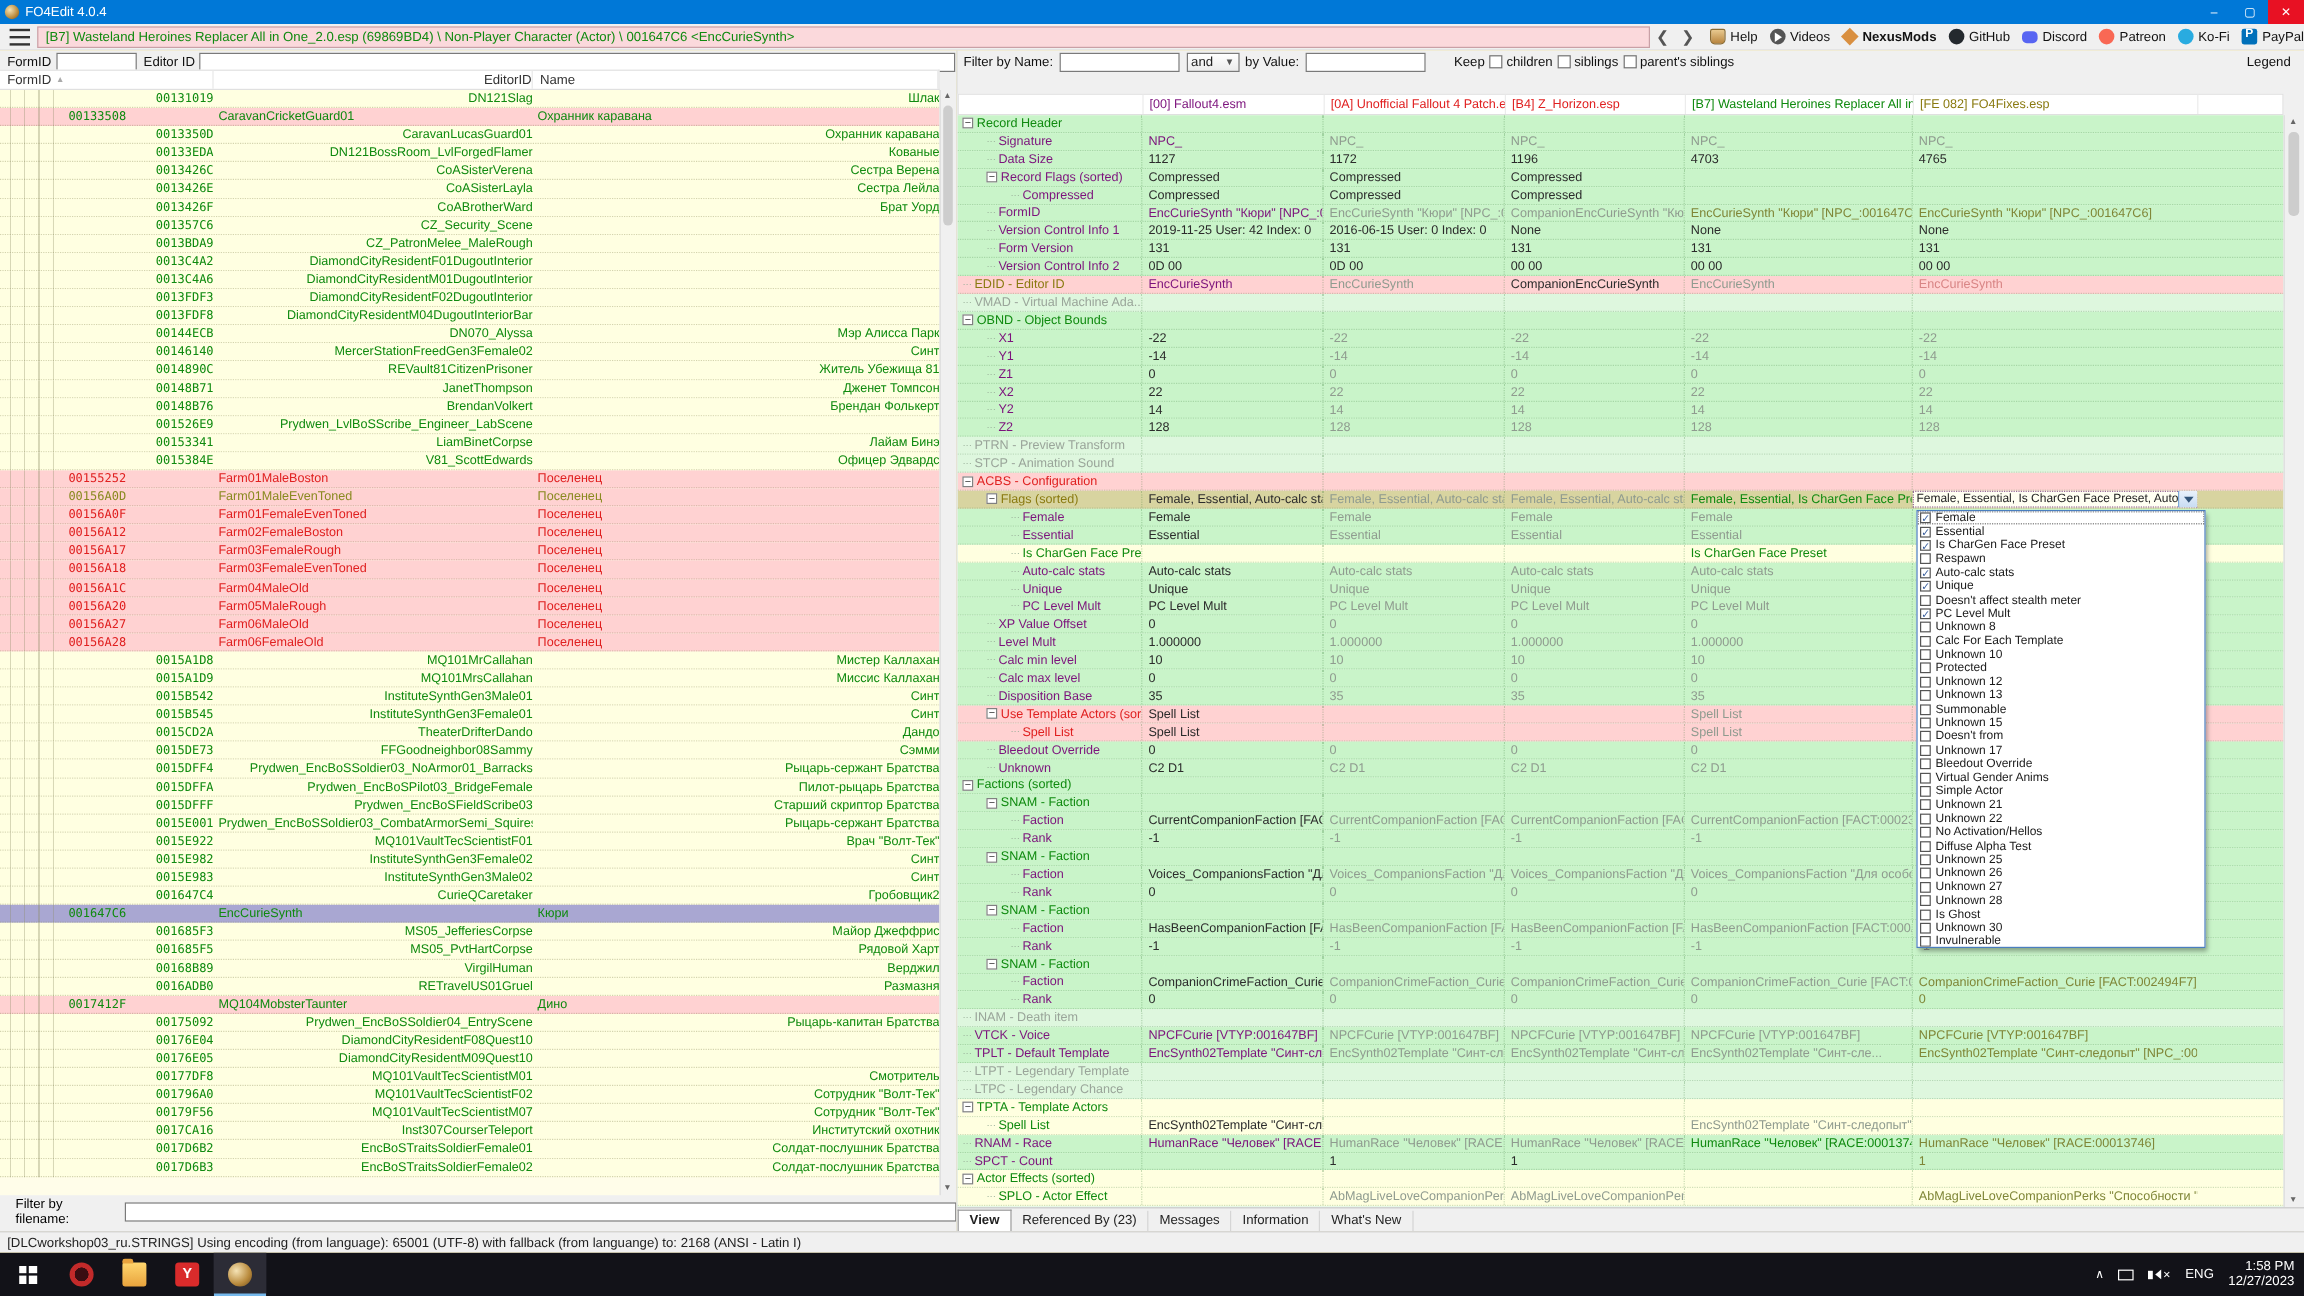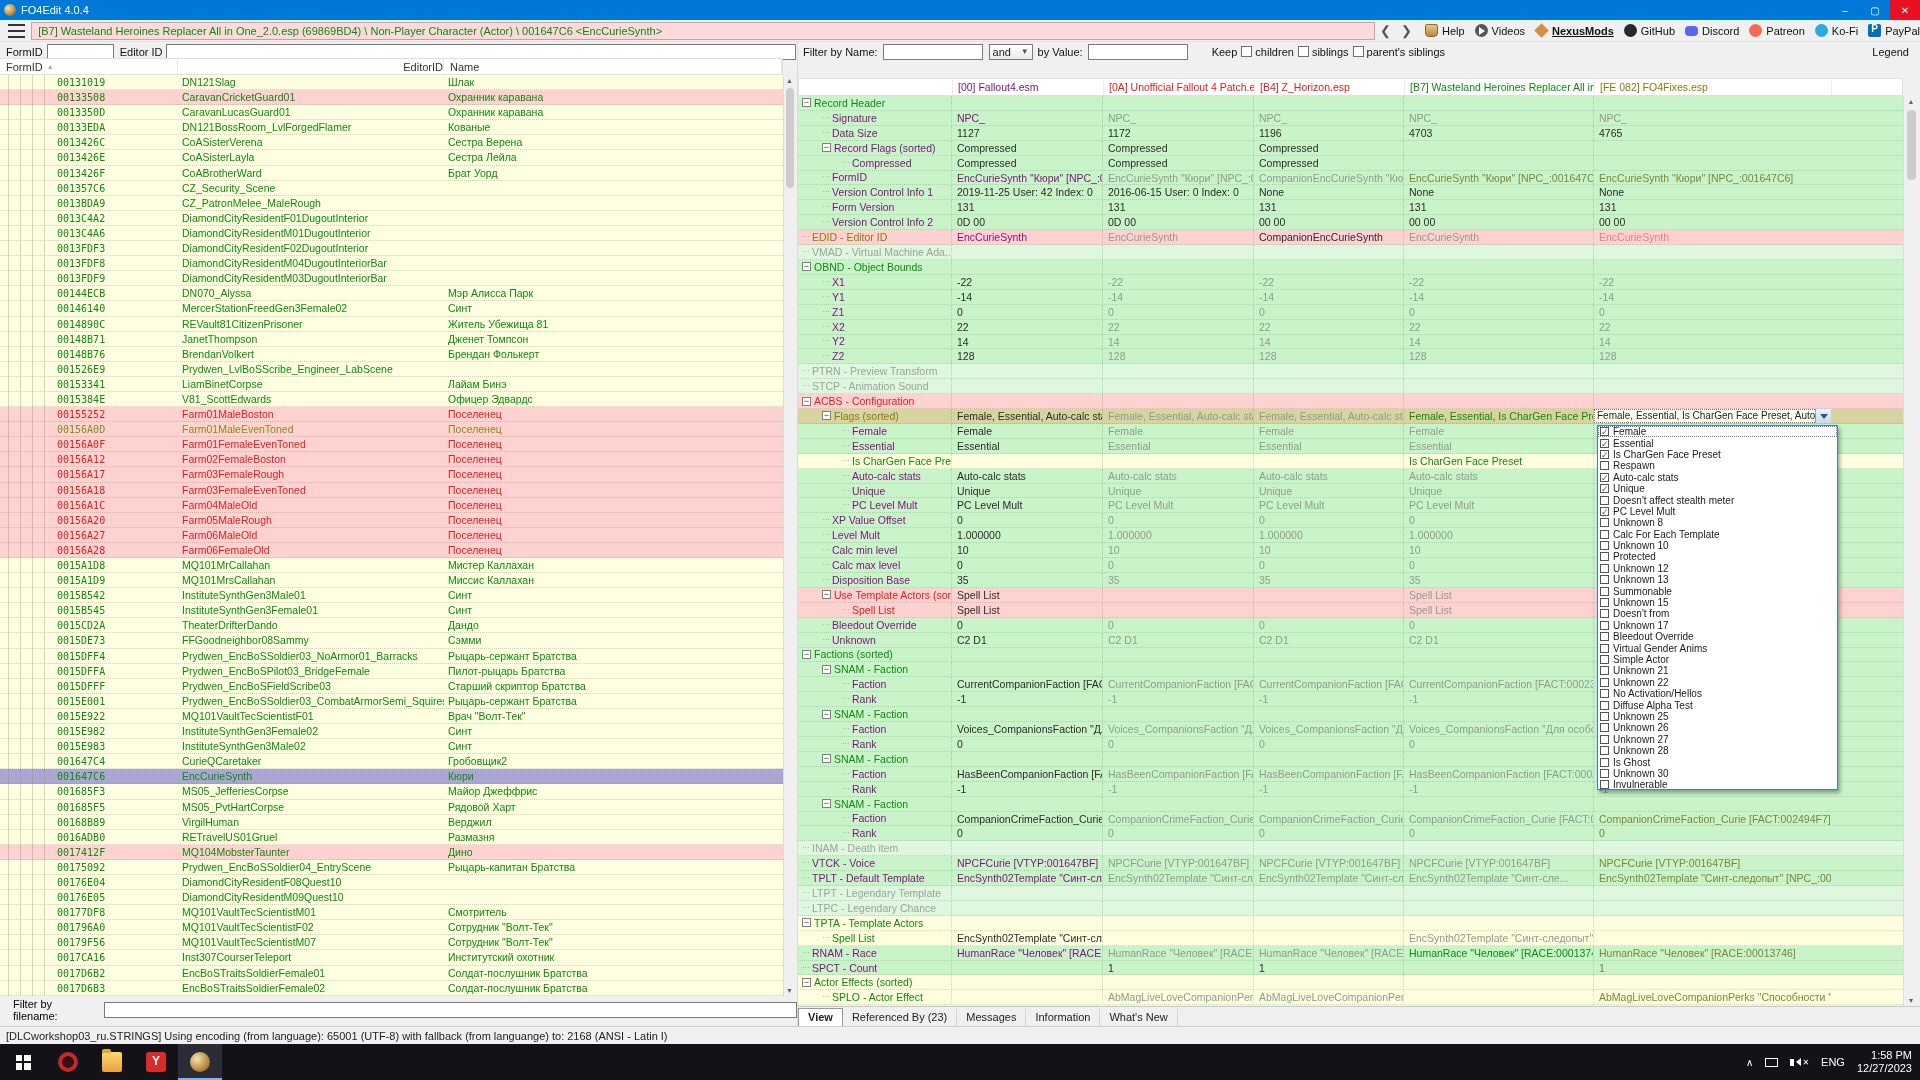--- a/index.html
+++ b/index.html
@@ -14,21 +14,21 @@
   .winbtn.close{background:#e81123;}
 
   
   .menurow{position:absolute;left:0;top:20px;width:1920px;height:22px;background:#f0f0f0;display:flex;align-items:center;border-bottom:1px solid #e2e2e2;}
   .hamburger{width:18px;height:14px;margin:0 6px 0 8px;display:flex;flex-direction:column;justify-content:space-between;}
   .hamburger div{height:2px;background:#333;}
   .breadcrumb{width:1404px;height:18px;background:#fbd9dc;border:1px solid #c9a0a6;color:#0f8a0f;font-size:11px;line-height:16px;padding:0 6px;white-space:nowrap;overflow:hidden;}
   .navarrow{width:22px;text-align:center;color:#555;font-size:13px;}
   .toollinks{display:flex;align-items:center;margin-left:8px;gap:10px;font-size:11px;color:#111;white-space:nowrap;}
   .tlink{display:flex;align-items:center;gap:4px;}
-  .tlink.bold span.tl{font-weight:bold;text-decoration:underline;}
+  .tlink.bold span.tl{font-weight:bold;}
   .ticon{width:13px;height:13px;display:inline-block;position:relative;}
   .icon-help{background:linear-gradient(180deg,#e8c98f,#b9853f);border-radius:2px 2px 4px 4px;border:1px solid #8a6a30;}
   .icon-videos{background:#555;border-radius:50%;}
   .icon-videos::before{content:"";position:absolute;left:4px;top:3px;border:4px solid transparent;border-left:6px solid #fff;}
   .icon-nexus{background:#d98f40;transform:rotate(45deg) scale(.8);}
   .icon-github{background:#24292e;border-radius:50%;}
   .icon-discord{background:#5865f2;border-radius:4px;height:10px;margin-top:1px;}
   .icon-patreon{background:#f96854;border-radius:50%;}
   .icon-kofi{background:#29abe0;border-radius:50%;}
   .icon-paypal{background:#0070ba;border-radius:2px;}
@@ -48,21 +48,21 @@
   
   .lheader{position:absolute;left:0;top:16px;width:783px;height:17px;background:#fff;border:1px solid #e0e0e0;border-left:none;display:flex;font-size:11px;color:#333;align-items:center;}
   .lheader .hc{padding-left:6px;border-right:1px solid #e8e8e8;height:100%;display:flex;align-items:center;gap:4px;}
   .sortglyph{font-size:7px;color:#aaa;}
   .lbody{position:absolute;left:0;top:33px;width:783px;height:921px;overflow:hidden;background:#fffde9;}
   .lrow{display:flex;height:15.1px;border-bottom:1px dotted rgba(130,130,80,.35);background-image:linear-gradient(to right,transparent 0 8px,rgba(140,140,100,.35) 8px 9px,transparent 9px 20px,rgba(140,140,100,.35) 20px 21px,transparent 21px 32px,rgba(140,140,100,.35) 32px 33px,transparent 33px 44px,rgba(140,140,100,.35) 44px 45px,transparent 45px);}
   .lcell{white-space:nowrap;overflow:hidden;font-size:10.5px;line-height:15px;}
   .lc0{width:178px;padding-left:57px;font-family:"DejaVu Sans Mono",monospace;font-size:10px;}
   .lc1{width:266px;padding-left:4px;}
   .lc2{flex:1;padding-left:4px;}
-  .bgy{background-color:#ffffe1;}
+  .bgy{background-color:#ffffe1;text-align:right;}
   .bgp{background-color:#ffd2d2;}
   .bgs{background-color:#a9a7d2;}
   .fgg{color:#0f8a0f;}
   .fgr{color:#e02020;}
   .fgo{color:#8a8a20;}
 
   
   .lfilename{position:absolute;left:0;top:958px;width:797px;height:20px;display:flex;align-items:center;font-size:11px;}
   .lfilename label{margin:0 5px 0 13px;}
   .fname-input{width:696px;}
@@ -288,25 +288,20 @@
           <div class="lcell lc0 fgg">0013FDF3</div>
           <div class="lcell lc1 fgg">DiamondCityResidentF02DugoutInterior</div>
           <div class="lcell lc2 fgg"></div>
         </div>
         <div class="lrow bgy">
           <div class="lcell lc0 fgg">0013FDF8</div>
           <div class="lcell lc1 fgg">DiamondCityResidentM04DugoutInteriorBar</div>
           <div class="lcell lc2 fgg"></div>
         </div>
         <div class="lrow bgy">
-          <div class="lcell lc0 fgg">0013FDF9</div>
-          <div class="lcell lc1 fgg">DiamondCityResidentM03DugoutInteriorBar</div>
-          <div class="lcell lc2 fgg"></div>
-        </div>
-        <div class="lrow bgy">
           <div class="lcell lc0 fgg">00144ECB</div>
           <div class="lcell lc1 fgg">DN070_Alyssa</div>
           <div class="lcell lc2 fgg">Мэр Алисса Парк</div>
         </div>
         <div class="lrow bgy">
           <div class="lcell lc0 fgg">00146140</div>
           <div class="lcell lc1 fgg">MercerStationFreedGen3Female02</div>
           <div class="lcell lc2 fgg">Синт</div>
         </div>
         <div class="lrow bgy">

